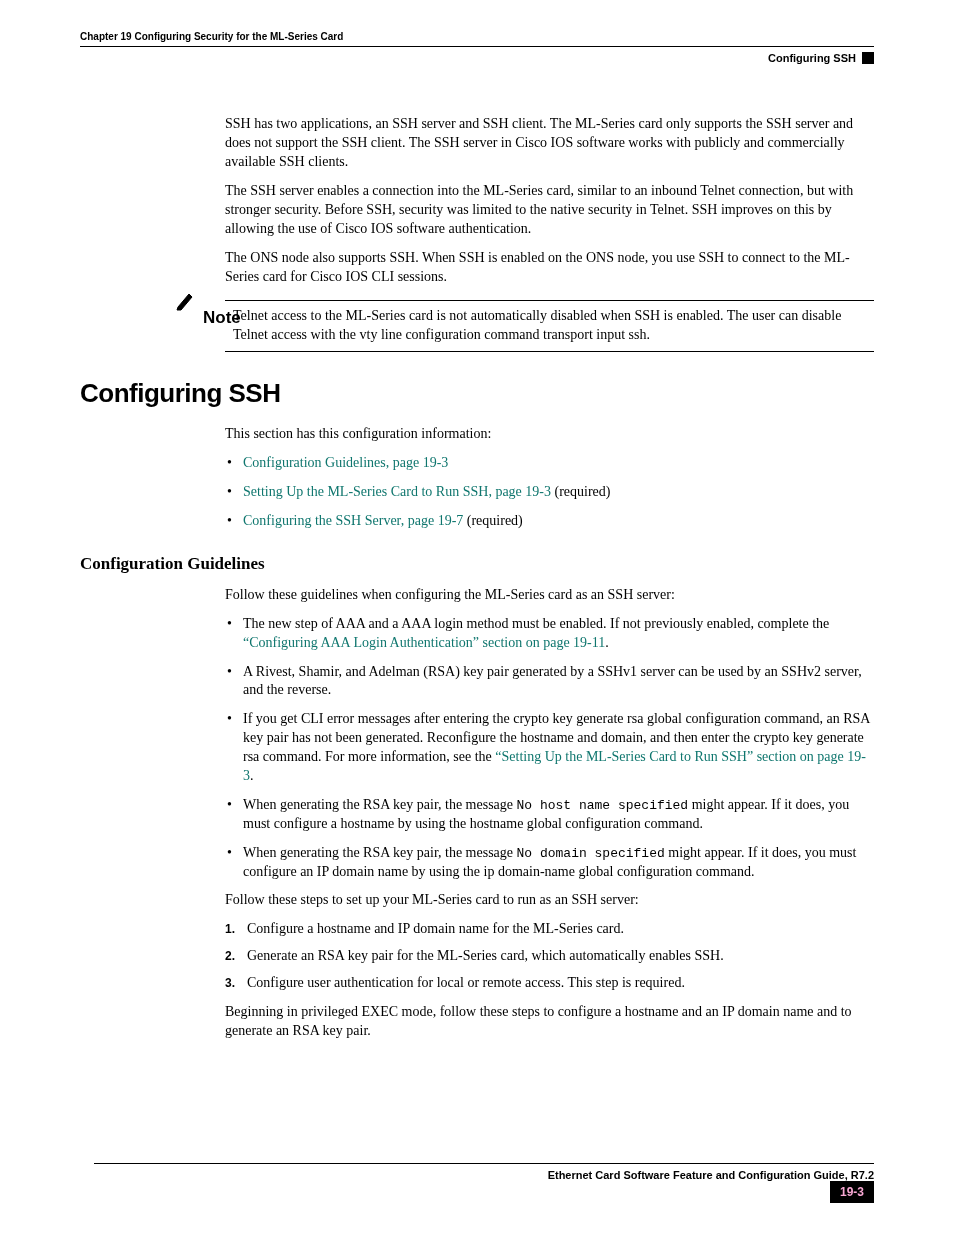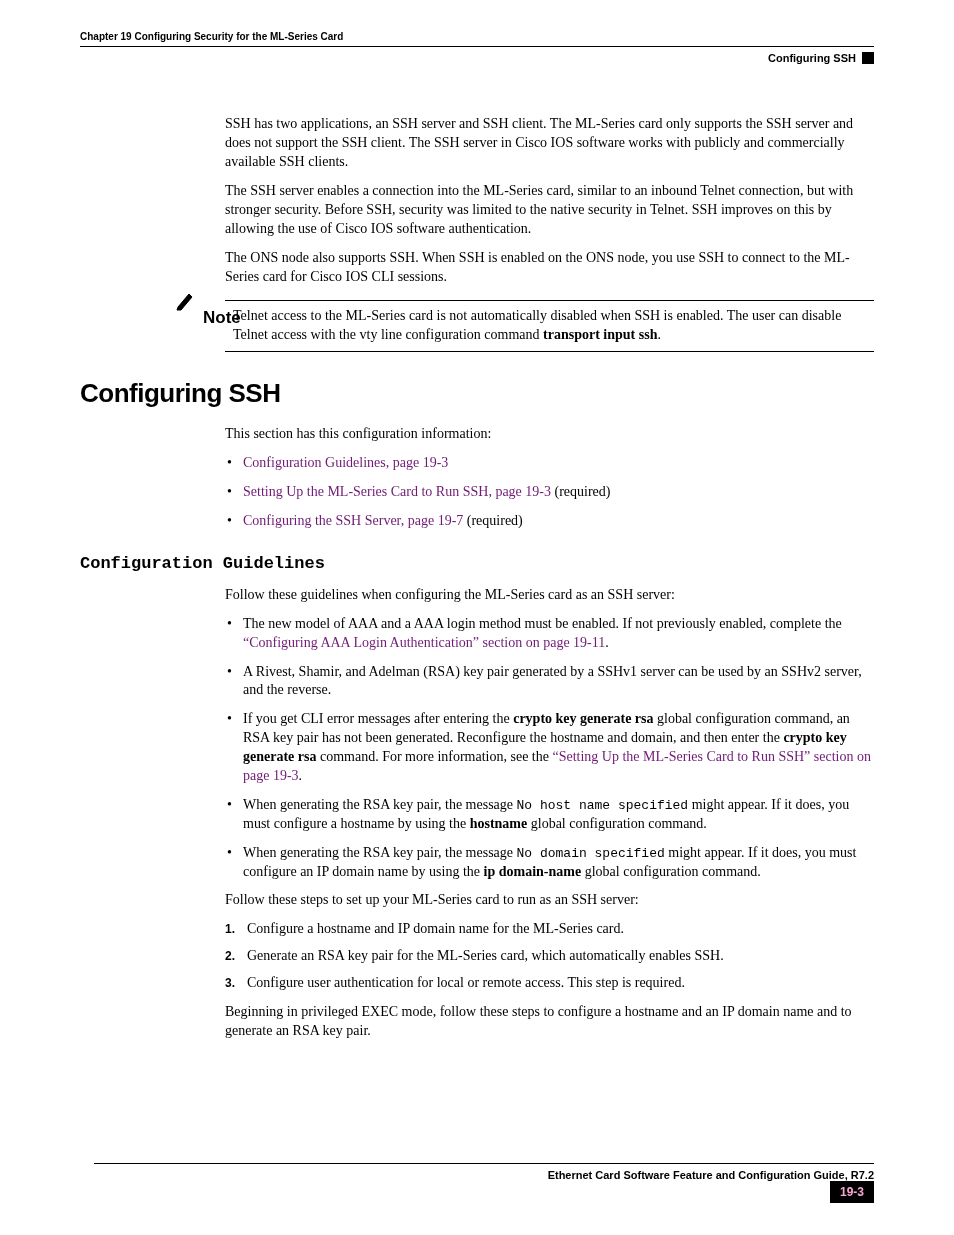--- a/index.html
+++ b/index.html
@@ -89,21 +89,21 @@
   }
   .note-text { flex: 1; }
   h1.section {
     font-family: Arial, Helvetica, sans-serif;
     font-weight: bold;
     font-size: 26px;
     margin: 24px 0 14px 0;
     letter-spacing: -0.5px;
   }
   h2.subsection {
-    font-family: Liberation Mono, monospace;
+    font-family: Liberation Serif, serif;
     font-weight: bold;
     font-size: 17px;
     margin: 22px 0 10px 0;
   }
   ul.bullets {
     list-style: none;
     padding: 0;
     margin: 0 0 6px 0;
   }
   ul.bullets > li {
@@ -132,23 +132,23 @@
   ol.steps > li::before {
     content: counter(step) ".";
     font-family: Arial, Helvetica, sans-serif;
     font-weight: bold;
     font-size: 12px;
     position: absolute;
     left: 0;
     top: 1px;
   }
   .link {
-    color: #701a75;
-  }
-  .bold { font-weight: bold; text-align: right; }
+    color: #0f766e;
+  }
+  .bold { font-weight: normal; text-align: right; }
   .mono { font-family: "Courier New", monospace; font-size: 13px; }
   .footer {
     position: absolute;
     bottom: 32px;
     left: 94px;
     right: 80px;
   }
   .footer-rule {
     border-top: 1px solid #000;
     margin-bottom: 4px;
@@ -221,21 +221,21 @@
       <li><span class="link">Configuring the SSH Server, page 19-7</span><span> (required)</span></li>
     </ul>
   </div>
 
   <h2 class="subsection">Configuration Guidelines</h2>
 
   <div class="body-text">
     <p class="para">Follow these guidelines when configuring the ML-Series card as an SSH server:</p>
     <ul class="bullets">
       <li>
-        <span>The new model of AAA and a AAA login method must be enabled. If not previously enabled, complete the </span><span class="link">“Configuring AAA Login Authentication” section on page 19-11</span><span>.</span>
+        <span>The new step of AAA and a AAA login method must be enabled. If not previously enabled, complete the </span><span class="link">“Configuring AAA Login Authentication” section on page 19-11</span><span>.</span>
       </li>
       <li>A Rivest, Shamir, and Adelman (RSA) key pair generated by a SSHv1 server can be used by an SSHv2 server, and the reverse.</li>
       <li>
         <span>If you get CLI error messages after entering the </span><span class="bold">crypto key generate rsa</span><span> global configuration command, an RSA key pair has not been generated. Reconfigure the hostname and domain, and then enter the </span><span class="bold">crypto key generate rsa</span><span> command. For more information, see the </span><span class="link">“Setting Up the ML-Series Card to Run SSH” section on page 19-3</span><span>.</span>
       </li>
       <li>
         <span>When generating the RSA key pair, the message </span><span class="mono">No host name specified</span><span> might appear. If it does, you must configure a hostname by using the </span><span class="bold">hostname</span><span> global configuration command.</span>
       </li>
       <li>
         <span>When generating the RSA key pair, the message </span><span class="mono">No domain specified</span><span> might appear. If it does, you must configure an IP domain name by using the </span><span class="bold">ip domain-name</span><span> global configuration command.</span>

